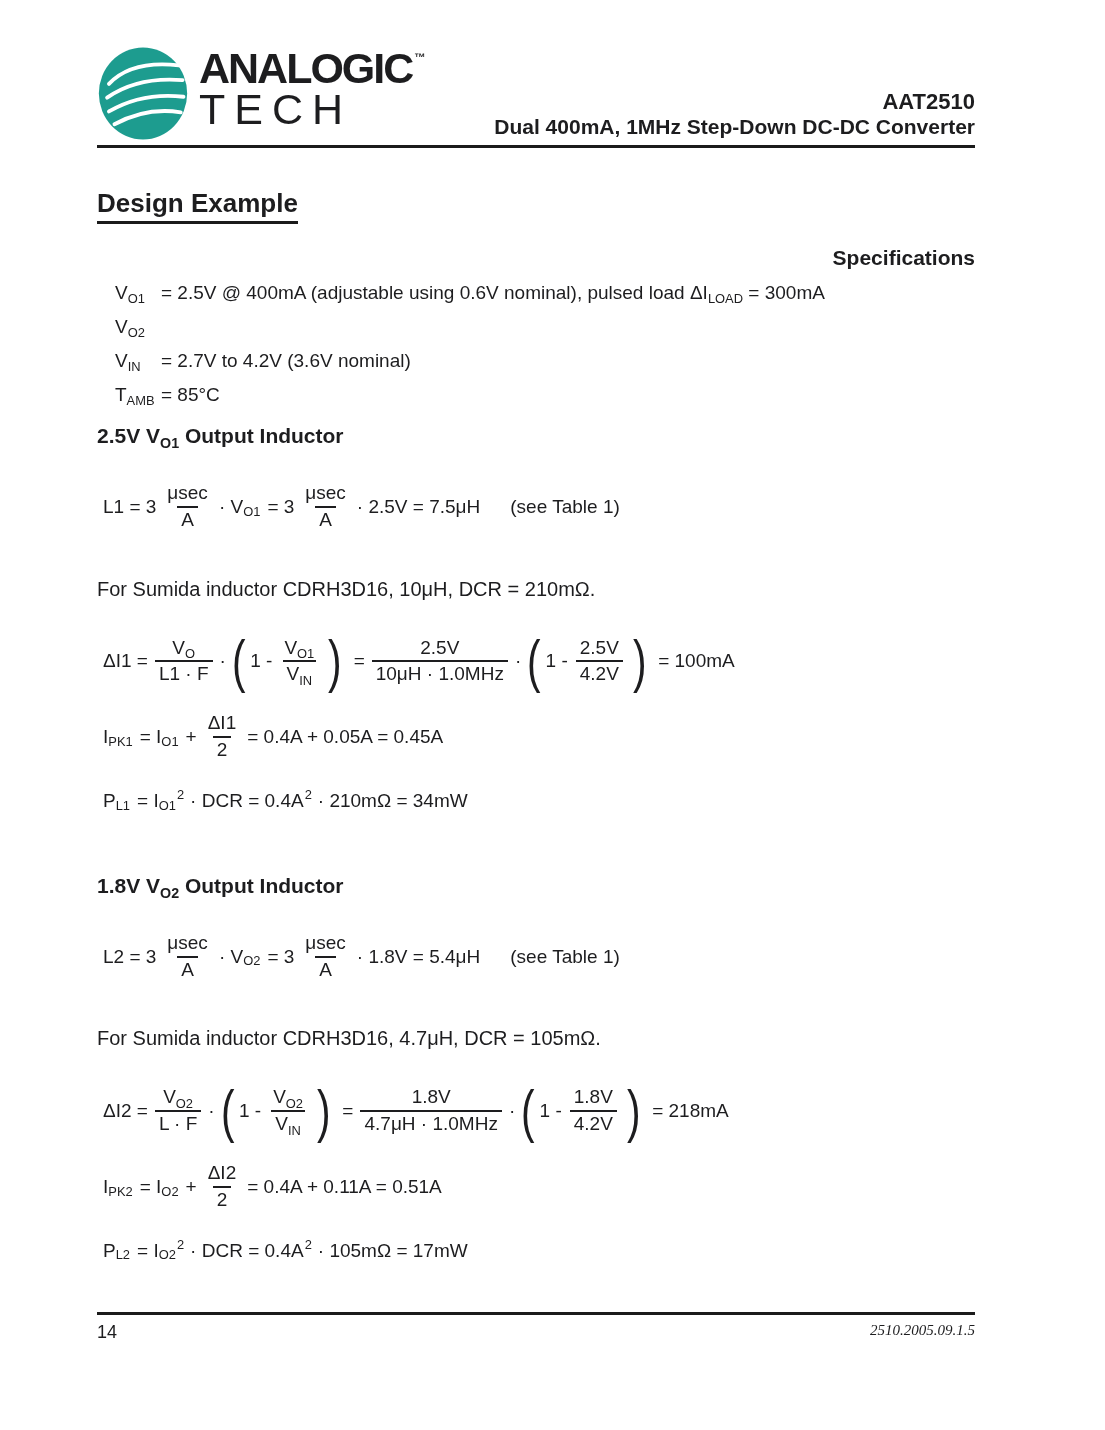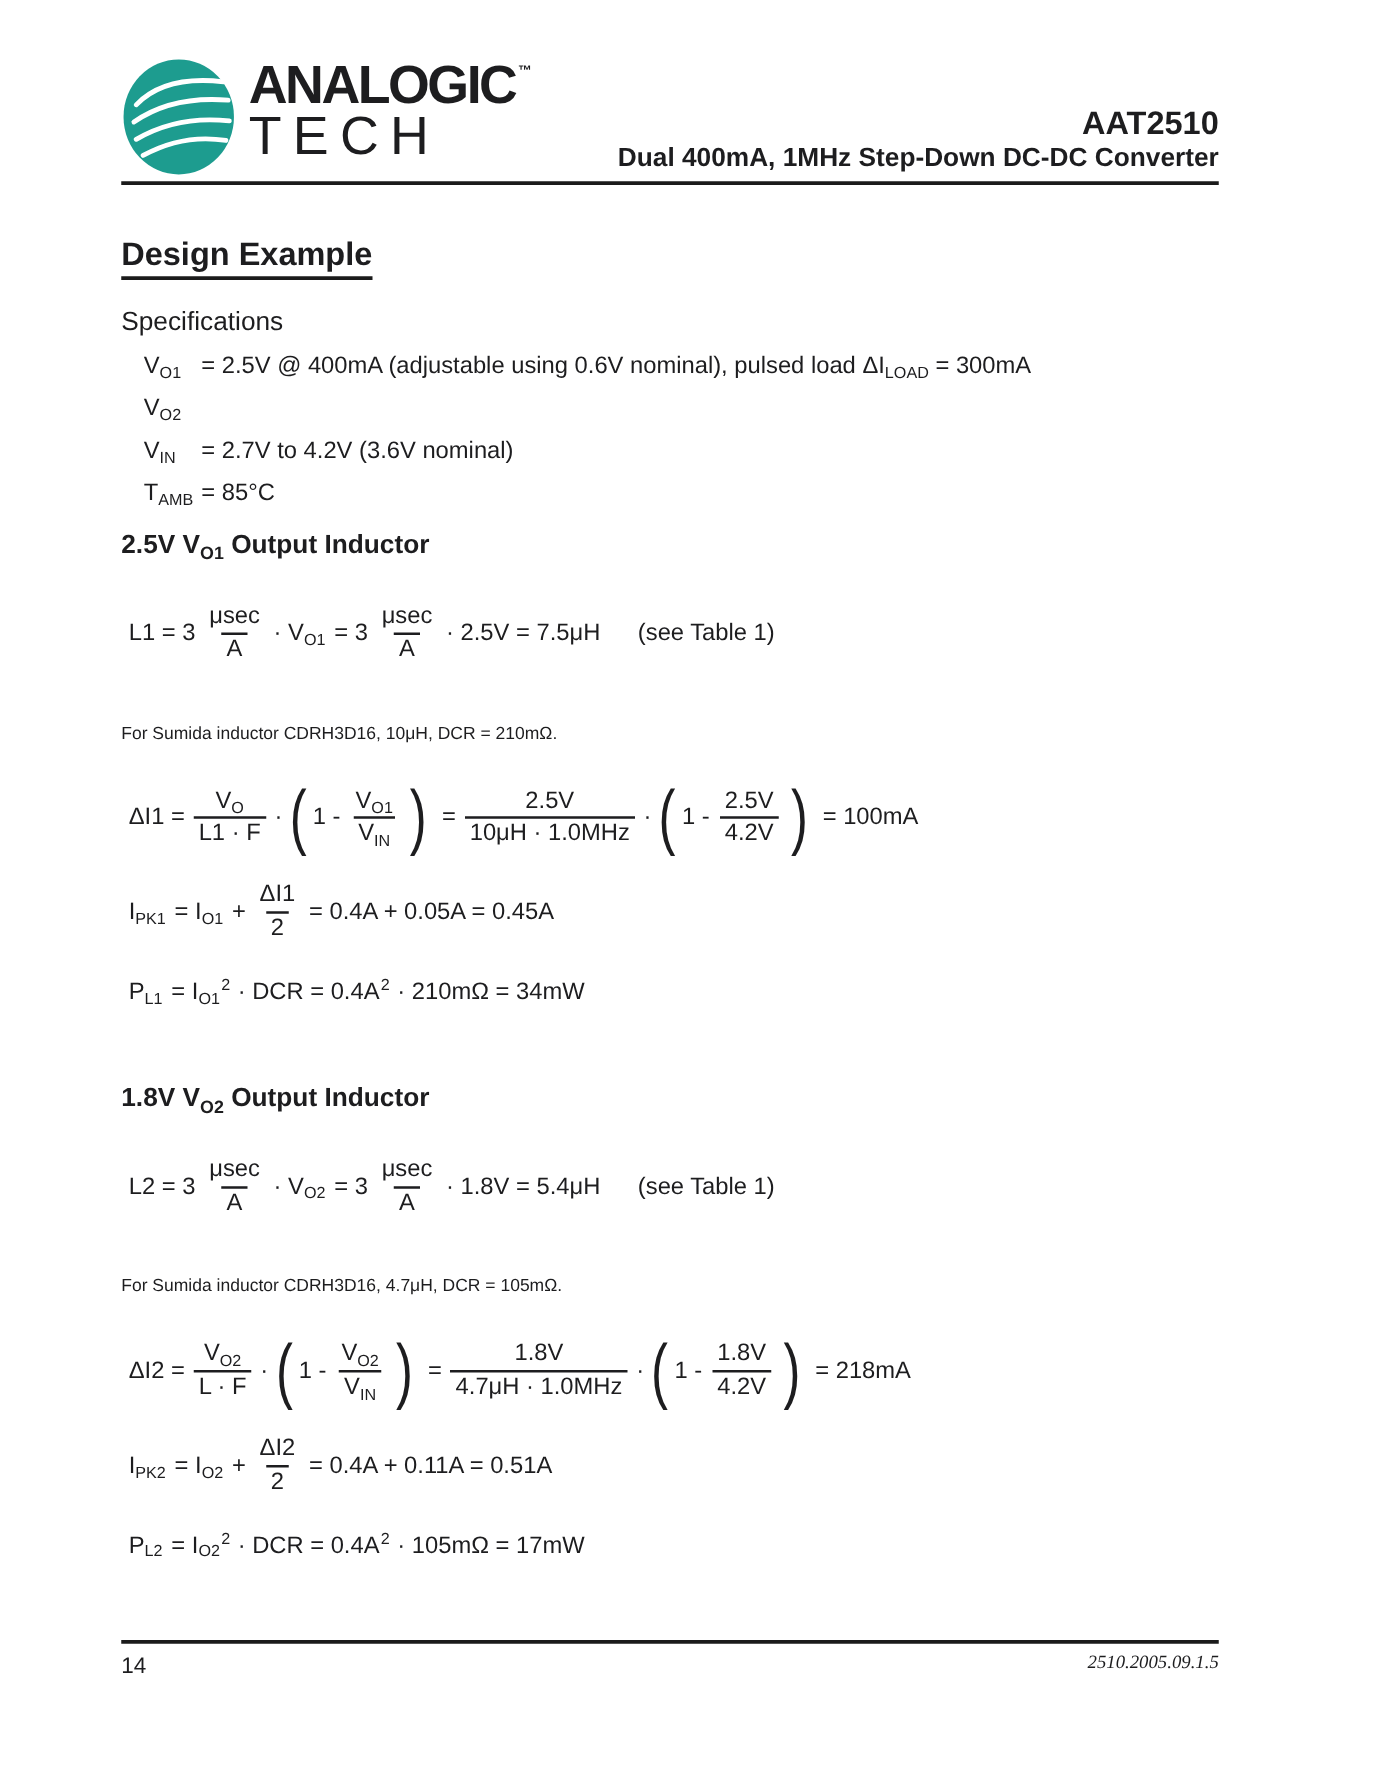--- a/index.html
+++ b/index.html
@@ -13,31 +13,31 @@
 
   
   .hdr { display:flex; align-items:flex-end; }
   .logo-wrap { display:flex; align-items:flex-start; }
   .logo-wrap svg { width:92px; height:95px; display:block; }
   .wm { display:flex; flex-direction:column; margin-left:10px; margin-top:2px; }
   .b1 { font-size:43px; font-weight:700; letter-spacing:-2px; line-height:0.95; white-space:nowrap; }
   .tm { font-size:11px; font-weight:700; position:relative; top:-22px; margin-left:2px; letter-spacing:0; }
   .b2 { font-size:43px; font-weight:400; letter-spacing:9px; line-height:0.95; margin-right:4px; }
   .hdr-right { margin-left:auto; text-align:right; padding-bottom:2px; }
-  .part { font-size:26px; font-weight:700; line-height:1.15;text-align:right; }
+  .part { font-size:22px; font-weight:700; line-height:1.15;text-align:right; }
   .subtitle { font-size:21px; font-weight:700; line-height:1.2; white-space:nowrap; }
   .hdr-rule { height:3px; background:#1b1b1b; margin-top:4px; }
 
   
   .title { display:inline-block; font-size:26px; font-weight:700;
            border-bottom:3px solid #1b1b1b; padding-bottom:2px; margin-top:40px; }
-  .h2 { font-size:21px; font-weight:400; margin-top:22px; }
+  .h2 { font-size:21px; font-weight:700; margin-top:22px;text-align:right; }
   .h3 { font-size:21px; font-weight:700; margin-top:18px; }
   .h3.mt-lg { margin-top:62px; }
-  .body-text { font-size:14px; margin-top:46px; }
+  .body-text { font-size:20px; margin-top:46px; }
 
   .sub { font-size:68%; position:relative; bottom:-0.34em; }
   .sup { font-size:68%; position:relative; top:-0.5em; margin-left:1px; }
 
   
   .spec-list { margin-top:12px; margin-left:18px; }
   .spec-row { display:flex; align-items:baseline; font-size:19px; margin-bottom:12px; white-space:nowrap; }
   .spec-label { min-width:46px; flex:0 0 auto; }
 
   

